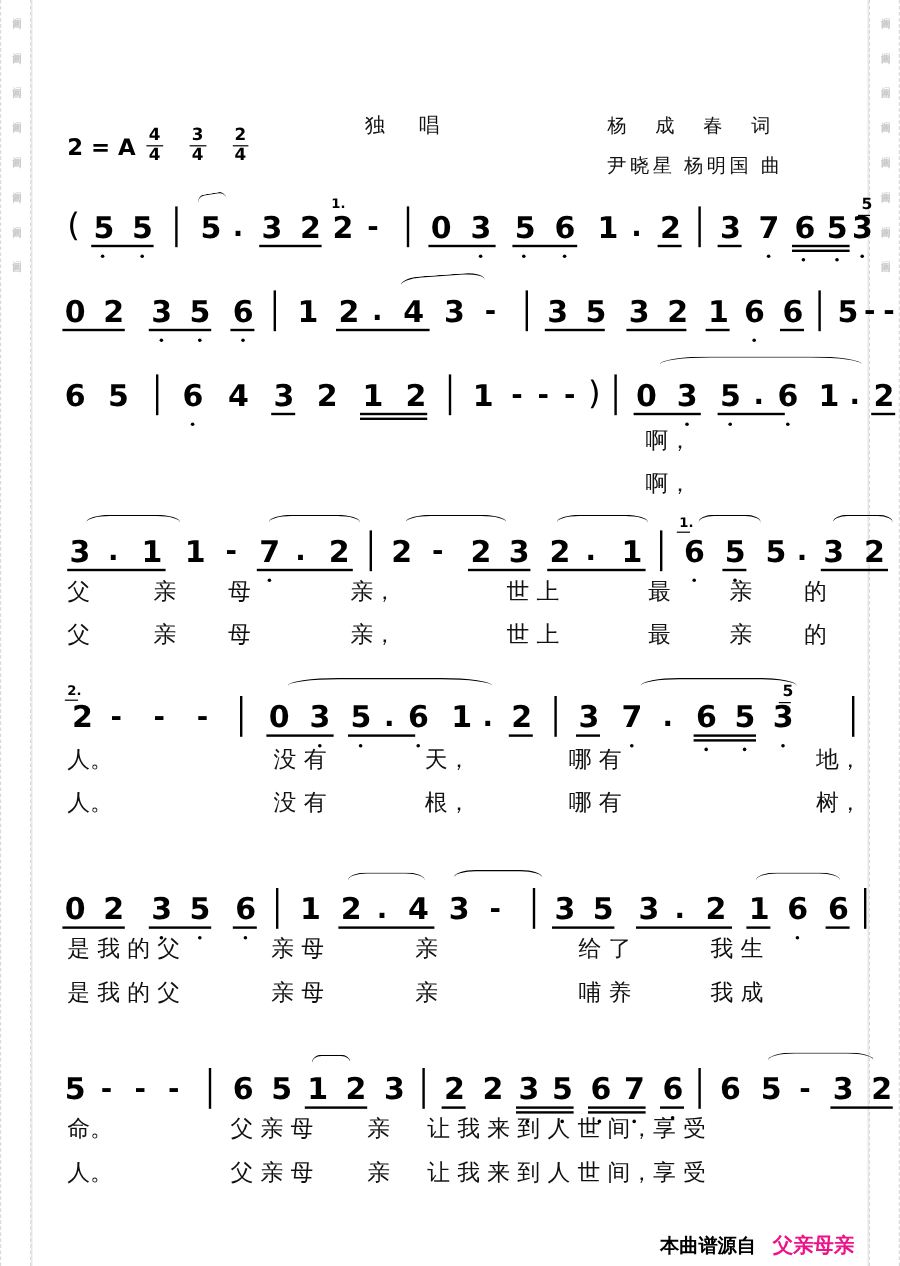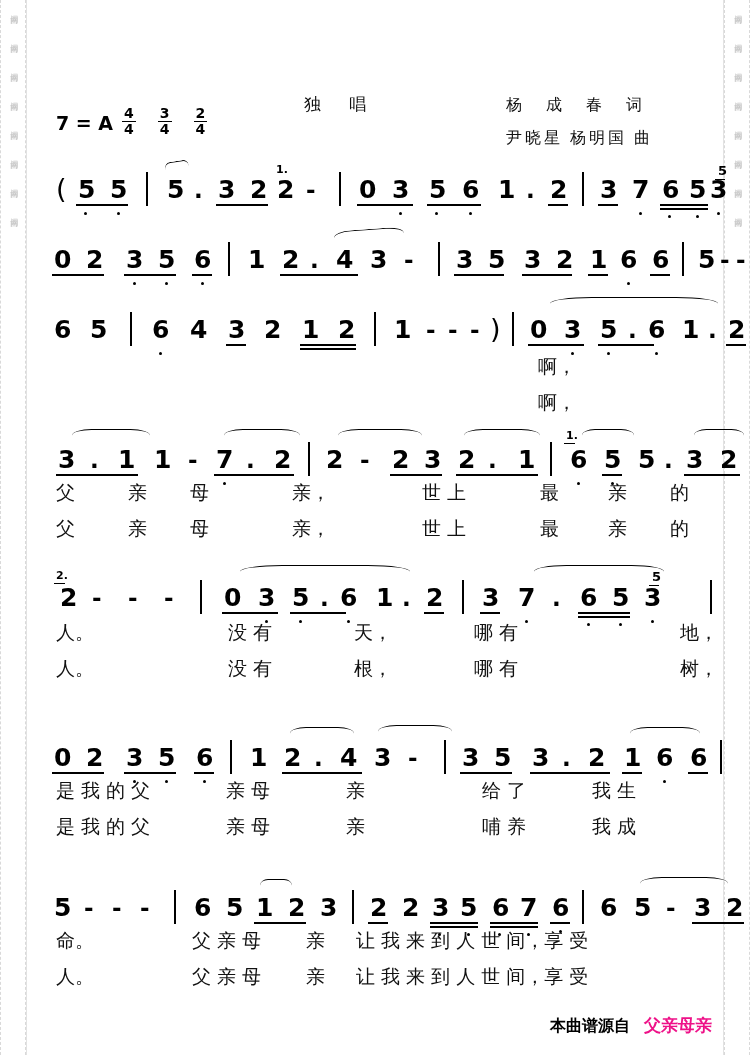--- a/index.html
+++ b/index.html
@@ -80,21 +80,21 @@
   
   .volta{position:absolute;font-size:11px;font-weight:bold;
          font-family:"DejaVu Sans","Liberation Sans",sans-serif;}
   .volta-line{position:absolute;height:1.5px;background:#000;width:11px;}
   
   .lyric{
     position:absolute;font-size:19px;color:#111;white-space:nowrap;
     font-family:"DejaVu Serif","Liberation Serif",serif;
   }
   
-  .footer{position:absolute;right:12px;bottom:18px;display:flex;align-items:baseline;gap:14px;}
+  .footer{position:absolute;right:12px;bottom:6px;display:flex;align-items:baseline;gap:14px;}
   .footer .f1{font-size:16px;font-weight:bold;color:#000;
               font-family:"DejaVu Sans","Liberation Sans",sans-serif;}
   .footer .f2{font-size:17px;font-weight:bold;
               font-family:"DejaVu Sans","Liberation Sans",sans-serif;}
 </style>
 </head>
 <body>
 
 <div class="wm-strip left">
   <div class="wm-cell">词曲网</div>
@@ -116,21 +116,21 @@
   <div class="wm-cell">词曲网</div>
   <div class="wm-cell">词曲网</div>
 </div>
 <div class="page-frame"></div>
 
 <div class="sheet">
 
   <div class="subtitle">独 唱</div>
   <div class="credit1">杨 成 春 词</div>
   <div class="credit2">尹晓星 杨明国 曲</div>
-  <div class="keysig">7 = A</div>
+  <div class="keysig">2 = A</div>
   <div class="meters">
     <span class="frac">
       <span class="num">4</span>
       <span class="den">4</span>
     </span>
     <span class="frac">
       <span class="num">3</span>
       <span class="den">4</span>
     </span>
     <span class="frac">

